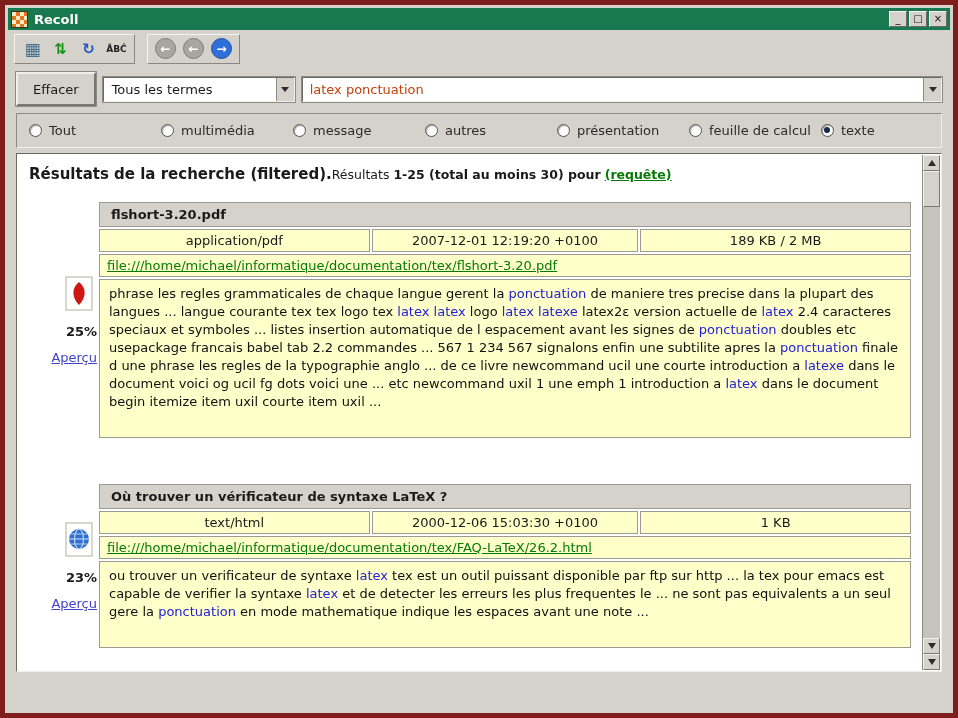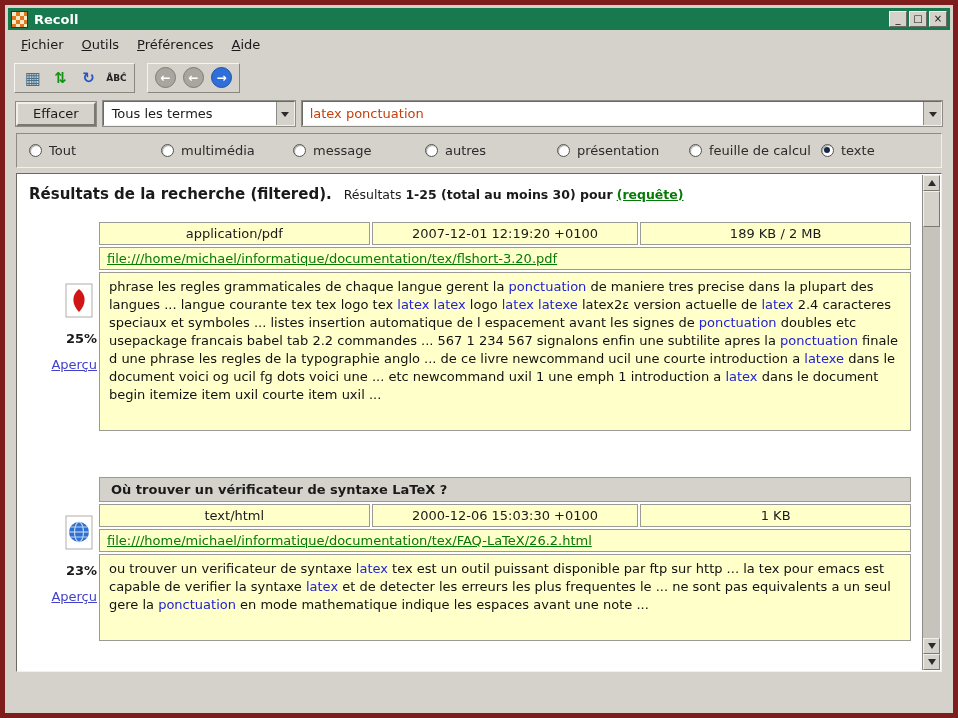--- a/index.html
+++ b/index.html
@@ -33,21 +33,21 @@
   .g-sort{color:#149114;font-size:15px;font-weight:bold;}
   .g-hist{color:#2356c4;font-size:15px;font-weight:bold;}
   .g-spell{color:#222;font-size:9px;font-weight:bold;}
   .nav{width:19px;height:19px;border-radius:50%;display:flex;align-items:center;justify-content:center;
        color:#fff;font-size:12px;font-weight:bold;line-height:1;}
   .nav.gray{background:#a8a69e;border:1px solid #7d7b73;}
   .nav.blue{background:#2f6fd9;border:1px solid #1d4fa8;}
 
   
   .searchrow{display:flex;align-items:center;gap:7px;padding:5px 8px 7px;flex:0 0 auto;}
-  .btn{height:24px;padding:0 15px;background:#d5d2cb;border:2px solid;
+  .btn{height:34px;padding:0 15px;background:#d5d2cb;border:2px solid;
        border-color:#f2f0ec #7a786f #7a786f #f2f0ec;outline:1px solid #8d8b85;
        font-family:inherit;font-size:13px;color:#1a1a1a;cursor:default;}
   .combo{height:25px;box-sizing:border-box;background:#fff;border:1px solid;
          border-color:#6b6963 #f2f0ec #f2f0ec #6b6963;outline:1px solid #8d8b85;
          display:flex;align-items:center;}
   .combo-value{flex:1;padding:0 8px;white-space:nowrap;overflow:hidden;}
   .combo-arrow{width:17px;align-self:stretch;background:#d5d2cb;border-left:1px solid #8d8b85;
                display:flex;align-items:center;justify-content:center;cursor:default;}
   .combo-arrow::after{content:'';border:4px solid transparent;border-top:5px solid #2b2b2b;margin-top:5px;}
   .combo.mode{width:192px;flex:0 0 auto;}
@@ -63,21 +63,21 @@
              box-shadow:inset 1px 1px 1px rgba(0,0,0,.35);position:relative;flex:0 0 auto;}
   .radio.checked .radio-dot::after{content:'';position:absolute;left:2px;top:2px;width:6px;height:6px;
              border-radius:50%;background:#14284a;}
 
   
   .results{flex:1;margin:0 8px;background:#fff;border:1px solid;
            border-color:#6b6963 #f2f0ec #f2f0ec #6b6963;position:relative;overflow:hidden;}
   .results-inner{position:absolute;inset:0;padding:9px 28px 8px 8px;overflow:hidden;}
   .results-header{padding:2px 2px 0 4px;white-space:nowrap;}
   .rh-title{font-size:15px;font-weight:bold;}
-  .rh-sub{font-size:12.5px;margin-left:12px;}
+  .rh-sub{font-size:12.5px;}
   .qlink{color:#067a06;font-weight:bold;text-decoration:underline;cursor:pointer;}
 
   .entry{display:flex;margin-top:17px;}
   .entry+.entry{margin-top:42px;}
   .entry-side{width:72px;flex:0 0 auto;display:flex;flex-direction:column;align-items:flex-end;
               justify-content:center;gap:11px;}
   .ficon{width:36px;height:38px;display:flex;align-items:center;justify-content:center;}
   .relevance{font-weight:bold;}
   .preview{color:#4141cc;text-decoration:underline;cursor:pointer;}
 
@@ -112,26 +112,20 @@
   <div class="titlebar">
     <span class="app-icon"></span>
     <span class="title-text">Recoll</span>
     <span class="win-controls">
       <button class="winbtn">_</button>
       <button class="winbtn">□</button>
       <button class="winbtn">×</button>
     </span>
   </div>
 
-  <div class="menubar">
-    <span class="menu-item"><u>F</u>ichier</span>
-    <span class="menu-item"><u>O</u>utils</span>
-    <span class="menu-item"><u>P</u>références</span>
-    <span class="menu-item"><u>A</u>ide</span>
-  </div>
 
   <div class="toolbar">
     <div class="tgroup">
       <button class="tbtn">
           <span class="g-grid">▦</span>
         </button>
       <button class="tbtn">
           <span class="g-sort">⇅</span>
         </button>
       <button class="tbtn">
@@ -215,20 +209,23 @@
           <div class="relevance">25%</div>
           <a class="preview">Aperçu</a>
         </div>
         <table class="rtable">
           <colgroup>
               <col style="width:33.5%">
               <col style="width:33%">
               <col style="width:33.5%">
             </colgroup>
           <tbody>
+              <tr>
+                <td colspan="3" class="thead">flshort-3.20.pdf</td>
+              </tr>
           <tr class="meta">
             <td>application/pdf</td>
             <td>2007-12-01 12:19:20 +0100</td>
             <td>189 KB / 2 MB</td>
           </tr>
           <tr>
                 <td colspan="3" class="turl"><a>file:///home/michael/informatique/documentation/tex/flshort-3.20.pdf</a></td>
               </tr>
           <tr>
                 <td colspan="3" class="tsnip"><span>phrase les regles grammaticales de chaque langue gerent la </span><span class="hl">ponctuation</span><span> de maniere tres precise dans la plupart des langues ... langue courante tex tex logo tex </span><span class="hl">latex latex</span><span> logo </span><span class="hl">latex latexe</span><span> latex2ε version actuelle de </span><span class="hl">latex</span><span> 2.4 caracteres speciaux et symboles ... listes insertion automatique de l espacement avant les signes de </span><span class="hl">ponctuation</span><span> doubles etc usepackage francais babel tab 2.2 commandes ... 567 1 234 567 signalons enfin une subtilite apres la </span><span class="hl">ponctuation</span><span> finale d une phrase les regles de la typographie anglo ... de ce livre newcommand ucil une courte introduction a </span><span class="hl">latexe</span><span> dans le document voici og ucil fg dots voici une ... etc newcommand uxil 1 une emph 1 introduction a </span><span class="hl">latex</span><span> dans le document begin itemize item uxil courte item uxil ...</span></td>

